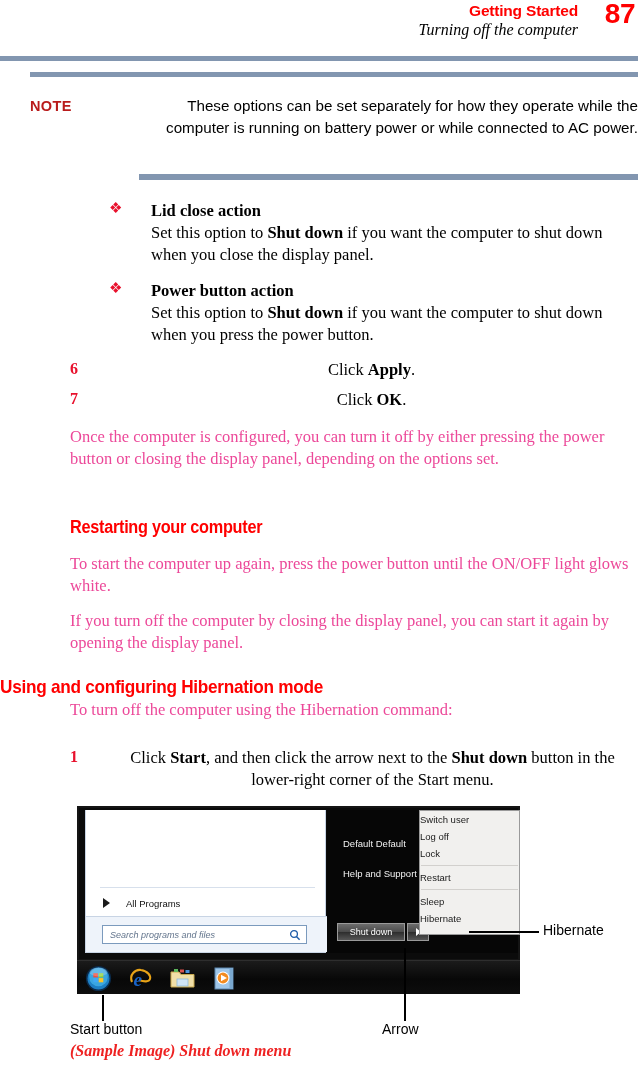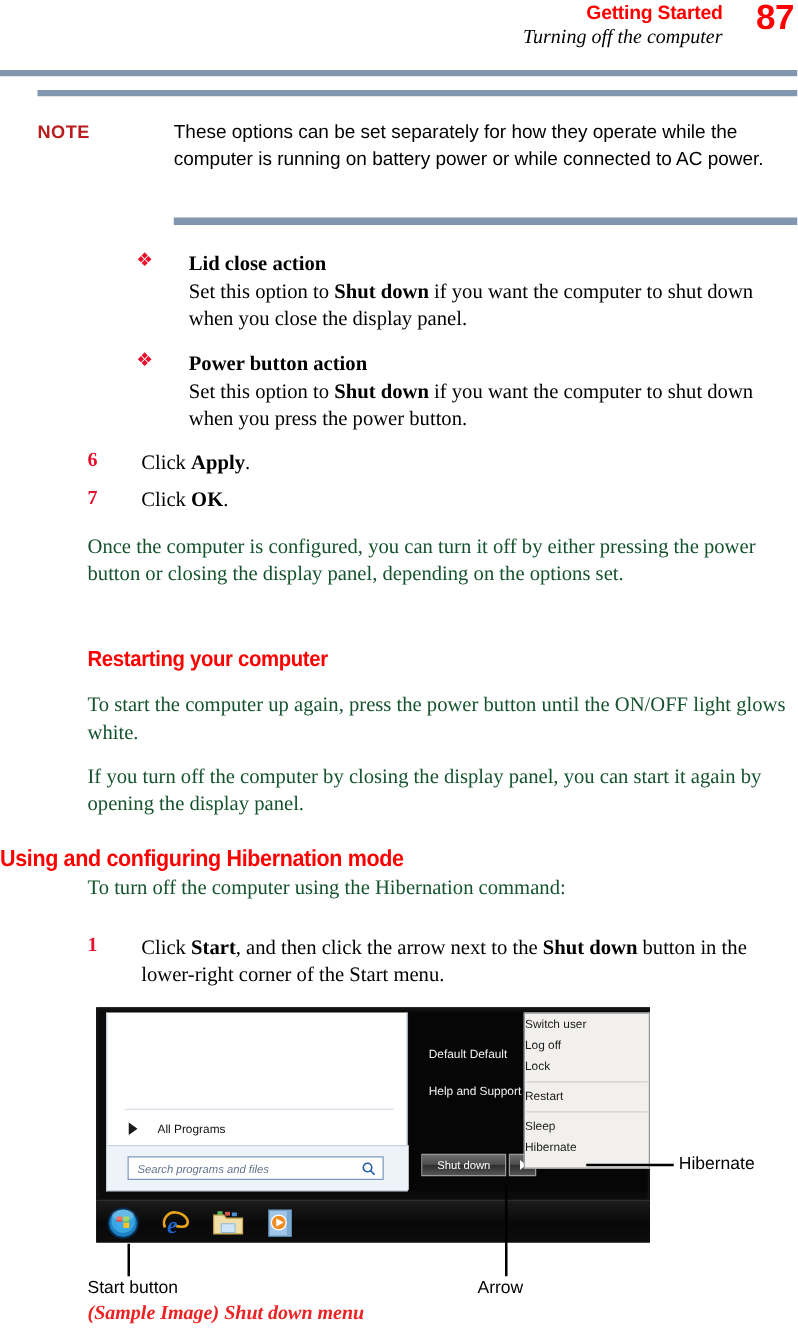--- a/index.html
+++ b/index.html
@@ -48,21 +48,21 @@
   
   .note-label {
     position: absolute; left: 30px; top: 98px;
     font-family: "Liberation Sans", sans-serif;
     font-weight: bold; font-size: 14.5px;
     color: #b91c1c; letter-spacing: 0.4px;
   }
   .note-body {
     position: absolute; left: 139px; top: 95px; width: 499px;
     font-family: "Liberation Sans", sans-serif;
-    font-size: 15.2px; line-height: 1.45; color: #000;
+    font-size: 15.2px; line-height: 1.45; color: #000; text-align: right;
   }
 
   
   .bullet-row { position: absolute; left: 110px; width: 528px; }
   .bullet-mark {
     position: absolute; left: -1px; top: 1px;
     color: #e8112d; font-size: 15px; font-family: "DejaVu Sans", sans-serif;
     line-height: 1;
   }
   .bullet-content {
@@ -77,31 +77,31 @@
   
   .step { position: absolute; }
   .step-num {
     position: absolute; left: 0; top: 1px;
     font-family: "Liberation Serif", serif;
     font-weight: bold; font-size: 16px; color: #e8112d;
   }
   .step-text {
     margin-left: 43px;
     font-family: "Liberation Serif", serif;
-    font-size: 16.5px; line-height: 1.32; color: #000;
+    font-size: 16.5px; line-height: 1.32; color: #000; text-align: center;
   }
   .s6 { left: 70px; top: 359px; width: 560px; }
   .s7 { left: 70px; top: 389px; width: 560px; }
   .s1 { left: 70px; top: 747px; width: 562px; }
 
   
   .para {
     position: absolute;
     font-family: "Liberation Serif", serif;
-    font-size: 16.5px; line-height: 1.33; color: #14532d;
+    font-size: 16.5px; line-height: 1.33; color: #ec4899;
   }
   .p-once { left: 70px; top: 426px; width: 568px; }
   .p-start { left: 70px; top: 553px; width: 568px; }
   .p-ifyou { left: 70px; top: 610px; width: 568px; }
   .p-toturn { left: 70px; top: 699px; width: 568px; }
 
   
   .h-sub {
     position: absolute; left: 70px;
     font-family: "Liberation Sans", sans-serif;

